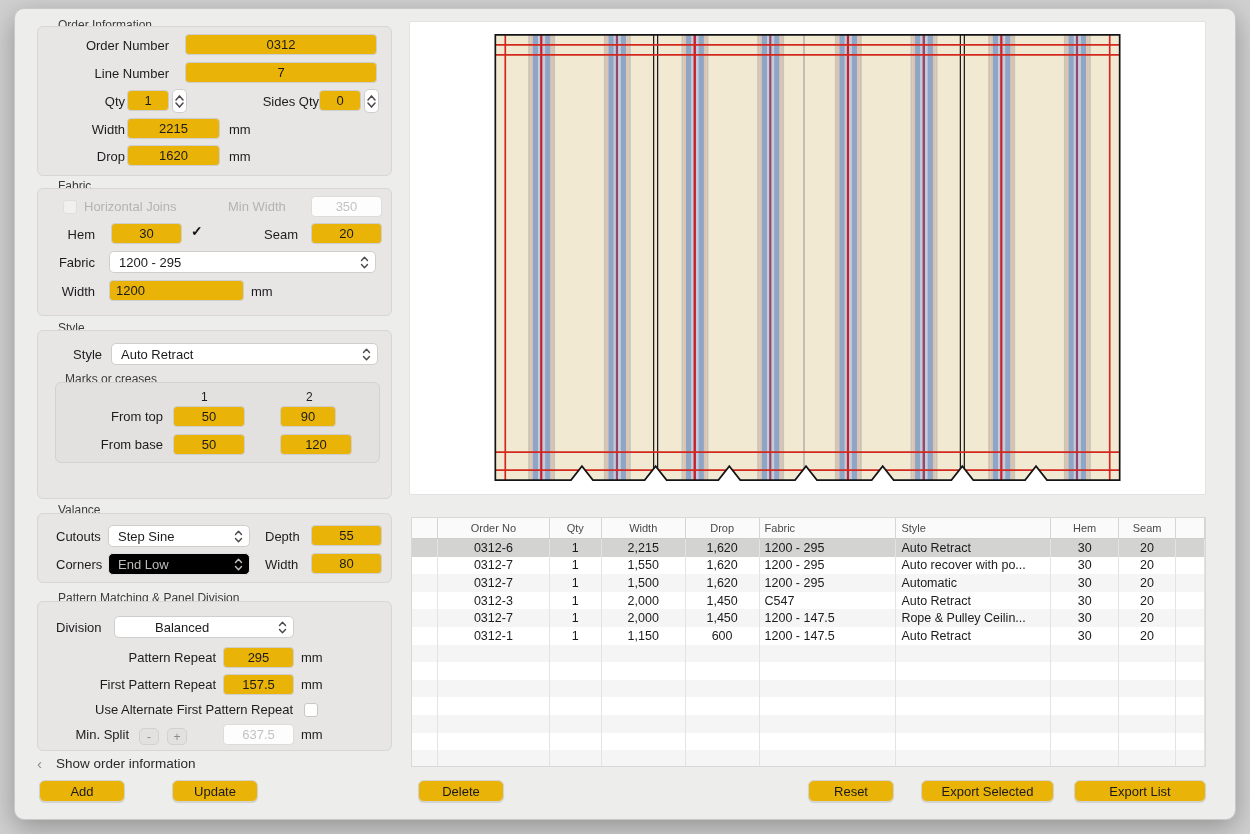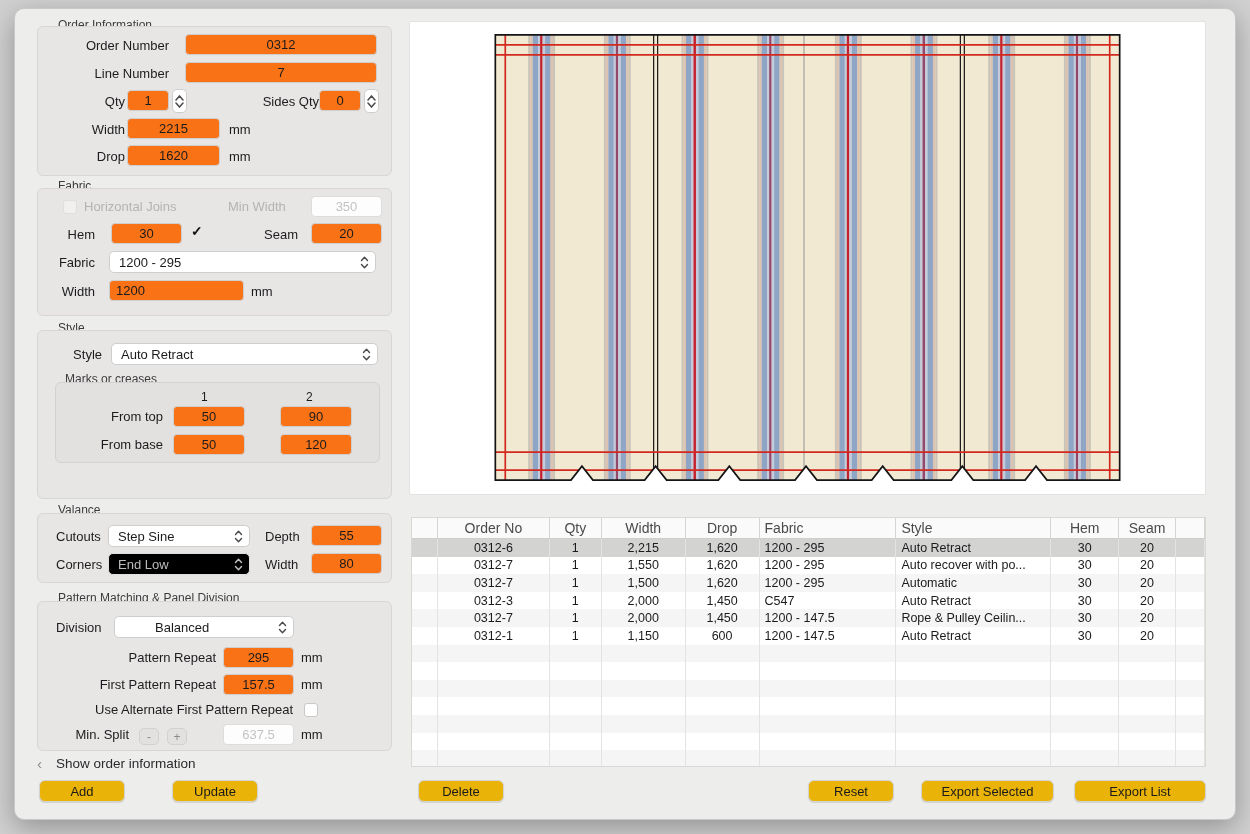--- a/index.html
+++ b/index.html
@@ -5,35 +5,35 @@
   html,body{margin:0;padding:0;}
   body{width:1250px;height:834px;background:#d2d1d1;font-family:"Liberation Sans",sans-serif;position:relative;overflow:hidden;}
   #page{position:absolute;left:0;top:0;width:1250px;height:834px;}
   .window{position:absolute;left:14px;top:8px;width:1222px;height:812px;background:#ededec;border-radius:10px;box-shadow:0 8px 28px rgba(0,0,0,.3);border:1px solid #c9c8c8;box-sizing:border-box;}
   .box{position:absolute;background:#e7e6e5;border:1px solid #d7d6d5;border-radius:6px;box-sizing:border-box;}
   .box-label{position:absolute;font-size:12px;color:#3c3c3e;}
   .lbl{position:absolute;font-size:13px;color:#1c1c1e;white-space:nowrap;}
   .lbl.r{text-align:right;}
   .lbl.dis{color:#b4b3b2;}
   .unit{position:absolute;font-size:13px;color:#1c1c1e;}
-  .inp{position:absolute;box-sizing:border-box;height:21px;background:#f97316;border:1px solid #cfcece;border-radius:4px;font-family:"Liberation Sans",sans-serif;font-size:13px;color:#1b1b1d;text-align:center;padding:0 4px;outline:none;}
+  .inp{position:absolute;box-sizing:border-box;height:21px;background:#eab308;border:1px solid #cfcece;border-radius:4px;font-family:"Liberation Sans",sans-serif;font-size:13px;color:#1b1b1d;text-align:center;padding:0 4px;outline:none;}
   .inp.left{text-align:left;padding-left:6px;}
   .inp.dis{color:#c4c3c2;border-color:#dddcdb;background:#fdfdfd;}
   .popup{position:absolute;box-sizing:border-box;height:22px;background:#fff;border:1px solid #cfcece;border-radius:5px;display:flex;align-items:center;justify-content:space-between;padding:0 6px 0 9px;font-size:13px;color:#1b1b1d;cursor:default;}
   .popup.dis{color:#bdbcbb;background:#000000;border-color:#e1e0df;}
   .stepper{position:absolute;width:15px;height:24px;background:#fff;border:1px solid #cfcece;border-radius:5px;box-sizing:border-box;display:flex;flex-direction:column;align-items:center;justify-content:center;gap:1px;}
   .chkbox{position:absolute;width:14px;height:14px;background:#fff;border:1px solid #c9c8c7;border-radius:3px;box-sizing:border-box;}
   .chkbox.dis{background:#f1f0ef;border-color:#dededd;}
   .checkmark{position:absolute;font-size:14px;font-weight:bold;color:#141414;}
   .smallbtn{position:absolute;width:20px;height:17px;background:#e2e1e0;border:1px solid #d2d1d0;border-radius:5px;box-sizing:border-box;font-size:12px;color:#8d8c8b;display:flex;align-items:center;justify-content:center;}
   .btn{position:absolute;height:22px;background:#eab308;border:0.5px solid #d4d3d2;border-radius:6px;box-shadow:0 1px 1px rgba(0,0,0,.12);font-size:13px;color:#1a1a1c;display:flex;align-items:center;justify-content:center;cursor:default;box-sizing:border-box;}
   .canvas{position:absolute;left:408px;top:20px;width:797px;height:474px;background:#ffffff;border:1px solid #e3e2e1;box-sizing:border-box;border-radius:2px;}
   .table-wrap{position:absolute;left:410px;top:516px;width:795px;height:250px;background:#fff;border:1px solid #d9d8d7;box-sizing:border-box;overflow:hidden;}
   .t-header{display:flex;height:21px;background:#fbfafa;border-bottom:1px solid #cfcecd;box-sizing:border-box;}
-  .t-hcell{font-size:14px;color:#4a4a4c;display:flex;align-items:center;box-sizing:border-box;border-right:1px solid #d6d5d4;overflow:hidden;white-space:nowrap;}
+  .t-hcell{font-size:11px;color:#4a4a4c;display:flex;align-items:center;box-sizing:border-box;border-right:1px solid #d6d5d4;overflow:hidden;white-space:nowrap;}
   .t-row{display:flex;height:17.6px;box-sizing:border-box;}
   .t-cell{font-size:12.5px;color:#1b1b1d;display:flex;align-items:center;box-sizing:border-box;border-right:1px solid #e4e3e2;overflow:hidden;white-space:nowrap;}
   .al-c{justify-content:center;}
   .al-l{justify-content:flex-start;padding-left:5px;}
   .show-info{position:absolute;font-size:13.5px;color:#2b2b2d;}
   .chev-glyph{position:absolute;font-size:15px;color:#8e8d8c;}
 </style>
 </head>
 <body>
 
@@ -103,21 +103,21 @@
       <svg width="9" height="13">
           <path d="M1.5 4.5 L4.5 1.2 L7.5 4.5 M1.5 8.5 L4.5 11.8 L7.5 8.5" stroke="#4a4a4c" stroke-width="1.4" fill="none" stroke-linecap="round" stroke-linejoin="round"></path>
         </svg>
     </div>
     <div class="box-label" style="left:50px;top:363px;">Marks or creases</div>
     <div class="box" style="left:40px;top:373px;width:325px;height:81px;background:#e2e1e0;border-color:#d3d2d1;"></div>
     <div class="lbl" style="left:186px;top:381px;font-size:12px;">1</div>
     <div class="lbl" style="left:291px;top:381px;font-size:12px;">2</div>
     <div class="lbl r" style="left:62px;top:400px;width:86px;">From top</div>
     <input class="inp" style="left: 158px; top: 397px; width: 72px;" value="50">
-    <input class="inp" style="left: 265px; top: 397px; width: 72px;" value="90">
+    <input class="inp" style="left: 265px; top: 397px; width: 56px;" value="90">
     <div class="lbl r" style="left:62px;top:428px;width:86px;">From base</div>
     <input class="inp" style="left: 158px; top: 425px; width: 72px;" value="50">
     <input class="inp" style="left: 265px; top: 425px; width: 72px;" value="120">
 
     <div class="box-label" style="left:43px;top:494px;">Valance</div>
     <div class="box" style="left:22px;top:504px;width:355px;height:70px;"></div>
     <div class="lbl" style="left:41px;top:520px;">Cutouts</div>
     <div class="popup" style="left:93px;top:516px;width:142px;">
       <span>Step Sine</span>
       <svg width="9" height="13">

